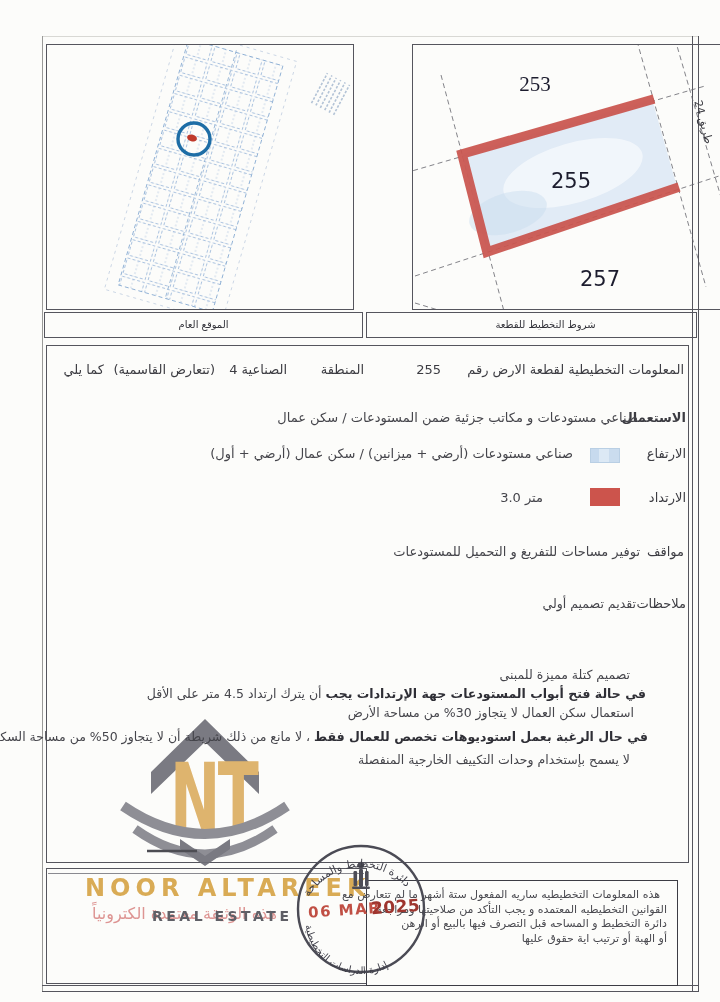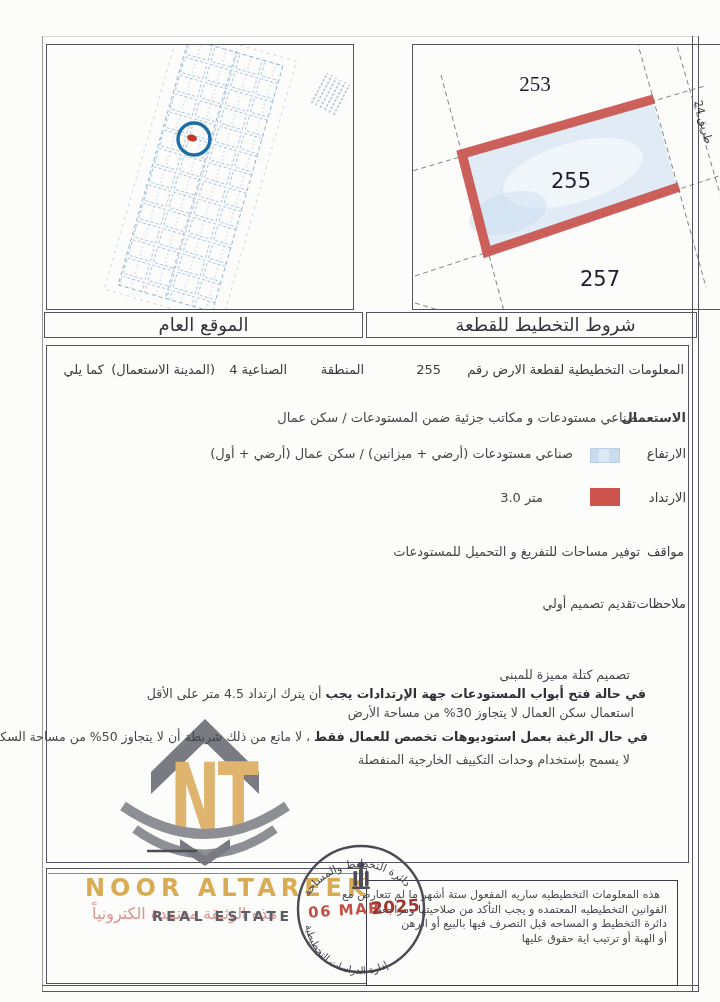--- a/index.html
+++ b/index.html
@@ -1,20 +1,20 @@
 <!DOCTYPE html>
 <html lang="ar"><head>
 <meta charset="utf-8">
 <style>
   html,body{margin:0;padding:0;background:#ffffff;}
   .page{position:relative;width:720px;height:1002px;background:#fcfcfa;overflow:hidden;
         font-family:"DejaVu Sans",sans-serif;color:#3c3c42;}
   .abs{position:absolute;}
   .box{position:absolute;border:1.4px solid #55555d;background:transparent;}
-  .cap{line-height:24px;text-align:center;font-size:18px;color:#33333a;}
+  .cap{line-height:24px;text-align:center;font-size:10px;color:#33333a;}
   .lbl{position:absolute;direction:rtl;font-size:13px;white-space:nowrap;color:#3c3c42;}
   .val{position:absolute;direction:rtl;font-size:13px;white-space:nowrap;color:#45454b;}
   .note{position:absolute;direction:rtl;font-size:12.5px;white-space:nowrap;color:#45454b;z-index:3;}
   .note .nb{font-weight:bold;color:#2f2f36;}
   .sw{position:absolute;z-index:1;}
   .hline{position:absolute;border-top:1.3px solid #55555d;}
   .brand-text{position:absolute;font-weight:bold;font-size:24px;letter-spacing:5px;
               color:#d9ab55;z-index:2;white-space:nowrap;}
   .subtitle-text{position:absolute;font-weight:bold;font-size:14px;letter-spacing:3.5px;
                  color:#5f5f66;z-index:5;white-space:nowrap;}
@@ -97,21 +97,21 @@
   <div class="box cap" style="left:366px;top:312px;width:329px;height:24px;">
     <span style="position:relative;left:14px;">شروط التخطيط للقطعة</span>
   </div>
 
   <div class="box" style="left:46px;top:345px;width:641px;height:516px;"></div>
 
   <div class="lbl" style="right:36px;top:362px;">المعلومات التخطيطية لقطعة الارض رقم</div>
   <div class="lbl" style="right:279px;top:362px;">255</div>
   <div class="lbl" style="right:356px;top:362px;">المنطقة</div>
   <div class="lbl" style="right:433px;top:362px;">الصناعية 4</div>
-  <div class="lbl" style="right:505px;top:362px;">(المدينة الاستعمال)</div>
+  <div class="lbl" style="right:505px;top:362px;">(تتعارض القاسمية)</div>
   <div class="lbl" style="right:616px;top:362px;">كما يلي</div>
 
   <div class="lbl" style="right:34px;top:410px;font-weight:bold;">الاستعمال</div>
   <div class="val" style="right:82px;top:410px;">صناعي مستودعات و مكاتب جزئية ضمن المستودعات / سكن عمال</div>
 
   <div class="lbl" style="right:34px;top:446px;">الارتفاع</div>
   <div class="sw" style="left:590px;top:448px;width:28px;height:13px;background:linear-gradient(90deg,#c7daee 0 30%,#dce9f5 30% 65%,#cadcee 65%);border:0.5px solid #b9cfe4;"></div>
   <div class="val" style="right:147px;top:446px;">صناعي مستودعات (أرضي + ميزانين) / سكن عمال (أرضي + أول)</div>
 
   <div class="lbl" style="right:34px;top:490px;">الارتداد</div>

